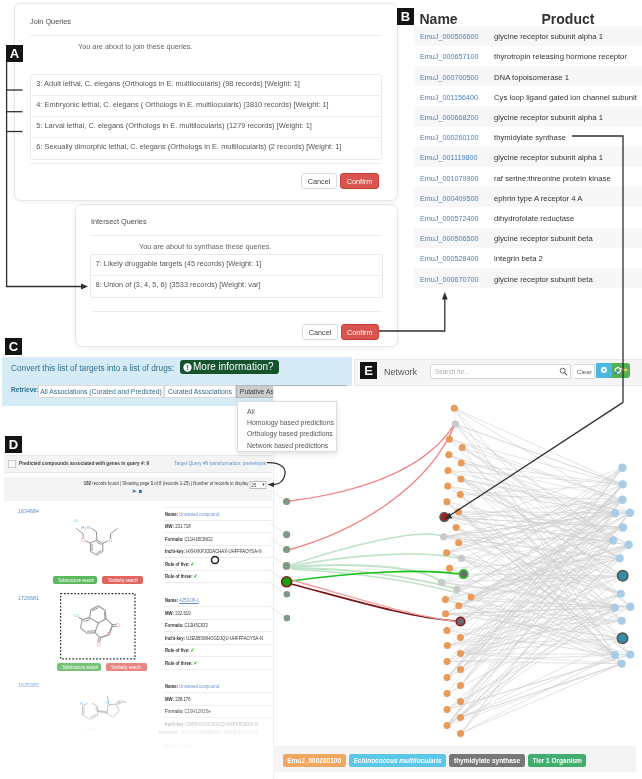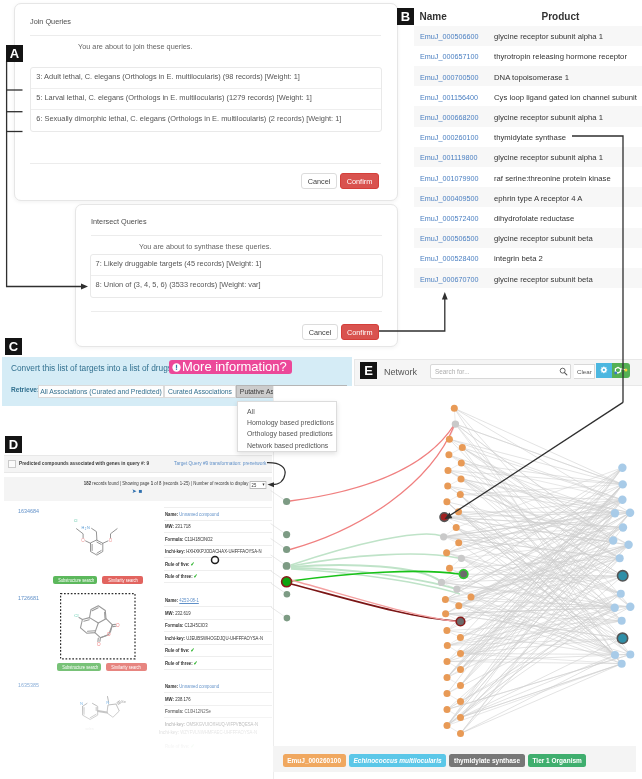--- a/index.html
+++ b/index.html
@@ -16,29 +16,29 @@
   .modal-sub{font-size:7.3px;color:#666;position:absolute;margin-left:48px;}
   .qbox{position:absolute;border:1px solid #e9e9e9;border-radius:3px;overflow:hidden;background:#fff;}
   .qitem{font-size:7.4px;color:#555;padding-left:5px;line-height:17.5px;padding-top:0px;height:20.1px;box-sizing:content-box;
          border-bottom:1px solid #eeeeee;white-space:nowrap;overflow:hidden;}
   .qitem.last{border-bottom:none;height:21.1px;}
   .btn-cancel{position:absolute;font-size:7.3px;color:#444;background:#fff;
               border:1px solid #dcdcdc;border-radius:3px;text-align:center;box-sizing:border-box;}
   .btn-confirm{position:absolute;font-size:7.3px;color:#fff;background:#d9534f;
                border:1px solid #d43f3a;border-radius:3px;text-align:center;box-sizing:border-box;}
   
-  .gt-head{position:absolute;font-size:10px;color:#333;font-weight:bold;white-space:nowrap;text-align:center;}
+  .gt-head{position:absolute;font-size:14px;color:#333;font-weight:bold;white-space:nowrap;text-align:center;}
   .gt-row{position:absolute;height:20px;}
   .gt-name{position:absolute;font-size:7.9px;color:#4a7fc1;transform:scaleX(0.915);transform-origin:left center;white-space:nowrap;}
   .gt-prod{position:absolute;font-size:7.9px;color:#333;transform:scaleX(0.978);transform-origin:left center;white-space:nowrap;}
   
   #convert-bar{position:absolute;left:2px;top:357px;width:350px;height:49px;background:#d5ecf6;}
   .cv-label{position:absolute;left:9px;top:5.5px;font-size:8.3px;color:#31708f;}
-  .cv-more{position:absolute;left:167px;top:3px;height:14px;background:#ec4899;
-           border-radius:3px;color:#fff;font-size:13px;line-height:14px;padding:0 5px 0 13px;
+  .cv-more{position:absolute;left:178px;top:3px;height:14px;background:#14532d;
+           border-radius:3px;color:#fff;font-size:10px;line-height:14px;padding:0 5px 0 13px;
            white-space:nowrap;}
   .cv-retr{position:absolute;left:9px;top:29px;font-size:6.6px;color:#31708f;font-weight:bold;}
   .cvbtn{position:absolute;top:27.5px;height:13.5px;background:#fdfdfd;border:1px solid #dadada;
          font-size:6.8px;color:#34708f;line-height:12px;text-align:center;box-sizing:border-box;
          white-space:nowrap;}
   .cvbtn.sel{background:#cccccc;border-color:#b5b5b5;color:#3a3a3a;}
   .dd{position:absolute;background:#fff;border:1px solid #dcdcdc;box-shadow:0 2px 5px rgba(0,0,0,.12);z-index:40;}
   .dd-item{font-size:6.9px;color:#555;padding:0 9px;line-height:11.2px;height:11.2px;white-space:nowrap;}
   
   .rp-sep{position:absolute;height:1px;background:#eeeeee;}
@@ -52,22 +52,23 @@
          line-height:7px;white-space:nowrap;}
 
 </style>
 </head>
 <body>
 
 <div class="modal" style="left:14px;top:3px;width:382px;height:196px;">
   <div class="modal-title" style="left:15px;top:13px;">Join Queries</div>
   <div class="hr" style="left:15px;top:31px;width:351px;"></div>
   <div class="modal-sub" style="left:15px;top:38px;">You are about to join these queries.</div>
-  <div class="qbox" style="left:15.3px;top:63px;width:349.6px;">
+  <div class="qbox" style="left:15.3px;top:70px;width:349.6px;">
     <div class="qitem">3: Adult lethal, C. elegans (Orthologs in E. multilocularis) (98 records) [Weight: 1]</div>
+    <div class="qitem">4: Embryonic lethal, C. elegans ( Orthologs in E. multilocularis) (3810 records) [Weight: 1]</div>
     <div class="qitem">5: Larval lethal, C. elegans (Orthologs in E. multilocularis) (1279 records) [Weight: 1]</div>
     <div class="qitem last">6: Sexually dimorphic lethal, C. elegans (Orthologs in E. multilocularis) (2 records) [Weight: 1]</div>
   </div>
   <div class="hr" style="left:15px;top:159px;width:351px;"></div>
   <div class="btn-cancel" style="left:286px;top:168.5px;width:36px;height:16.5px;line-height:15.5px;">Cancel</div>
   <div class="btn-confirm" style="left:325px;top:168.5px;width:39px;height:16.5px;line-height:15.5px;">Confirm</div>
 </div>
 
 <div class="modal" style="left:75px;top:204px;width:321px;height:141px;">
   <div class="modal-title" style="left:15px;top:12px;">Intersect Queries</div>

